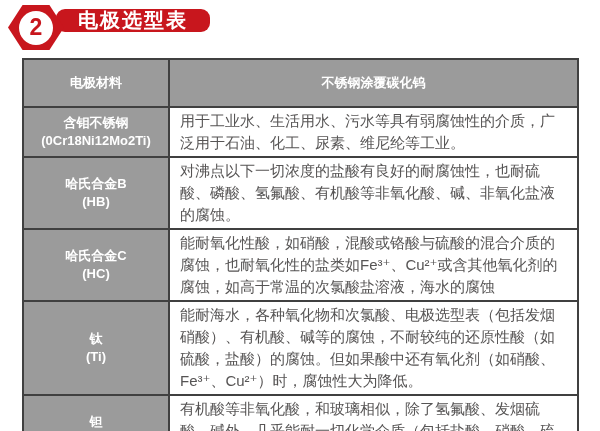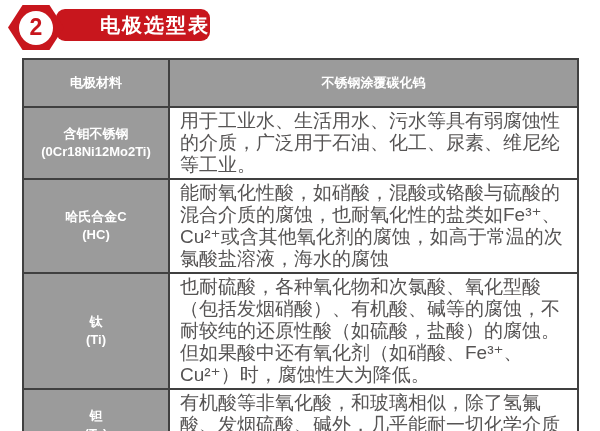--- a/index.html
+++ b/index.html
@@ -8,23 +8,23 @@
     --border:#404040;
     --body-text:#565454;
   }
   *{box-sizing:border-box;margin:0;padding:0;}
   html,body{width:600px;height:431px;background:#ffffff;overflow:hidden;}
   body{font-family:"Liberation Sans","DejaVu Sans",sans-serif;}
 
   
   .header-area{position:relative;width:600px;height:52px;}
   .banner{
-    position:absolute;left:56px;top:9px;width:154px;height:32px;
+    position:absolute;left:56px;top:9px;width:154px;height:23px;
     background:var(--accent);border-radius:9px;
-    display:flex;align-items:center;justify-content:flex-end;
+    display:flex;align-items:center;justify-content:center;
     z-index:1;
   }
   .banner span{
     color:#ffffff;font-size:20px;font-weight:bold;letter-spacing:2px;
   }
   .hexagon{
     position:absolute;left:8px;top:5px;width:56px;height:45px;
     background:var(--accent);
     clip-path:polygon(26% 0%,74% 0%,100% 50%,74% 100%,26% 100%,0% 50%);
     display:flex;align-items:center;justify-content:center;
@@ -51,21 +51,21 @@
     height:39px;text-align:center;padding:14px 4px;margin-left:20px;
   }
   col.c-material{width:146px;}
   td.mat{
     background:var(--cell-gray);color:#ffffff;
     font-size:13px;font-weight:bold;text-align:center;
     vertical-align:middle;padding:3px 4px;line-height:18px;
   }
   td.desc{
     background:#ffffff;color:var(--body-text);
-    font-size:19px;line-height:22px;text-align:left;
+    font-size:15px;line-height:22px;text-align:left;
     vertical-align:middle;padding:2px 10px;
   }
 </style>
 </head>
 <body>
 
 <div class="header-area">
   <div class="banner">
     <span>电极选型表</span>
   </div>
@@ -89,35 +89,42 @@
   </thead>
   <tbody id="rows">
   <tr>
     <td class="mat">
       <div class="mat-name">含钼不锈钢</div>
       <div class="mat-sub">(0Cr18Ni12Mo2Ti)</div>
     </td>
     <td class="desc">用于工业水、生活用水、污水等具有弱腐蚀性的介质，广泛用于石油、化工、尿素、维尼纶等工业。</td>
   </tr>
 
+  <tr>
+    <td class="mat">
+      <div class="mat-name">哈氏合金B</div>
+      <div class="mat-sub">(HB)</div>
+    </td>
+    <td class="desc">对沸点以下一切浓度的盐酸有良好的耐腐蚀性，也耐硫酸、磷酸、氢氟酸、有机酸等非氧化酸、碱、非氧化盐液的腐蚀。</td>
+  </tr>
 
   <tr>
     <td class="mat">
       <div class="mat-name">哈氏合金C</div>
       <div class="mat-sub">(HC)</div>
     </td>
     <td class="desc">能耐氧化性酸，如硝酸，混酸或铬酸与硫酸的混合介质的腐蚀，也耐氧化性的盐类如Fe³⁺、Cu²⁺或含其他氧化剂的腐蚀，如高于常温的次氯酸盐溶液，海水的腐蚀</td>
   </tr>
 
   <tr>
     <td class="mat">
       <div class="mat-name">钛</div>
       <div class="mat-sub">(Ti)</div>
     </td>
-    <td class="desc">也耐硫酸，各种氧化物和次氯酸、氧化型酸（包括发烟硝酸）、有机酸、碱等的腐蚀，不耐较纯的还原性酸（如硫酸，盐酸）的腐蚀。但如果酸中还有氧化剂（如硝酸、Fe³⁺、Cu²⁺）时，腐蚀性大为降低。</td>
+    <td class="desc">能耐海水，各种氧化物和次氯酸、电极选型表（包括发烟硝酸）、有机酸、碱等的腐蚀，不耐较纯的还原性酸（如硫酸，盐酸）的腐蚀。但如果酸中还有氧化剂（如硝酸、Fe³⁺、Cu²⁺）时，腐蚀性大为降低。</td>
   </tr>
 
   <tr>
     <td class="mat">
       <div class="mat-name">钽</div>
       <div class="mat-sub">(Ta)</div>
     </td>
     <td class="desc">有机酸等非氧化酸，和玻璃相似，除了氢氟酸、发烟硫酸、碱外，几乎能耐一切化学介质（包括盐酸，硝酸，硫酸和王水）的腐蚀。</td>
   </tr>
 

